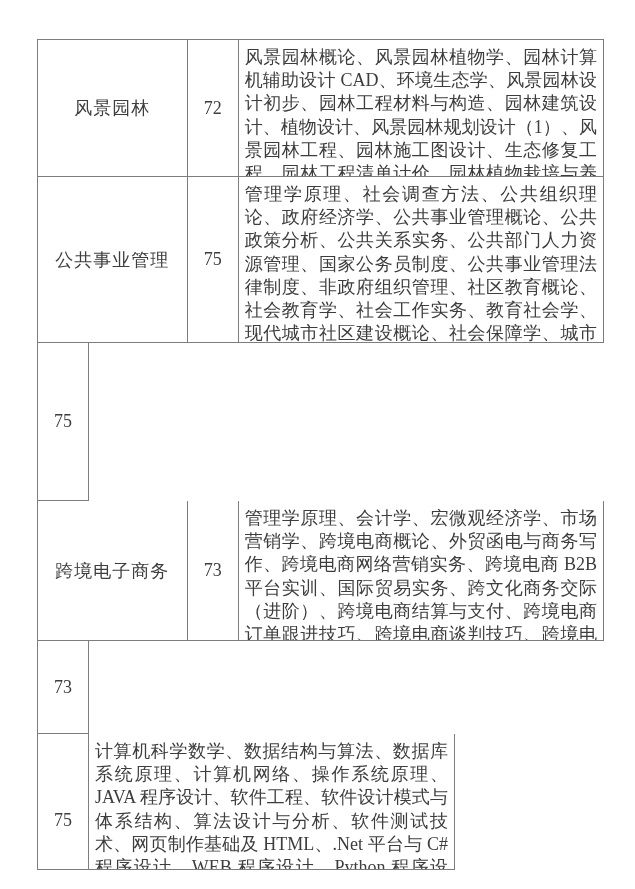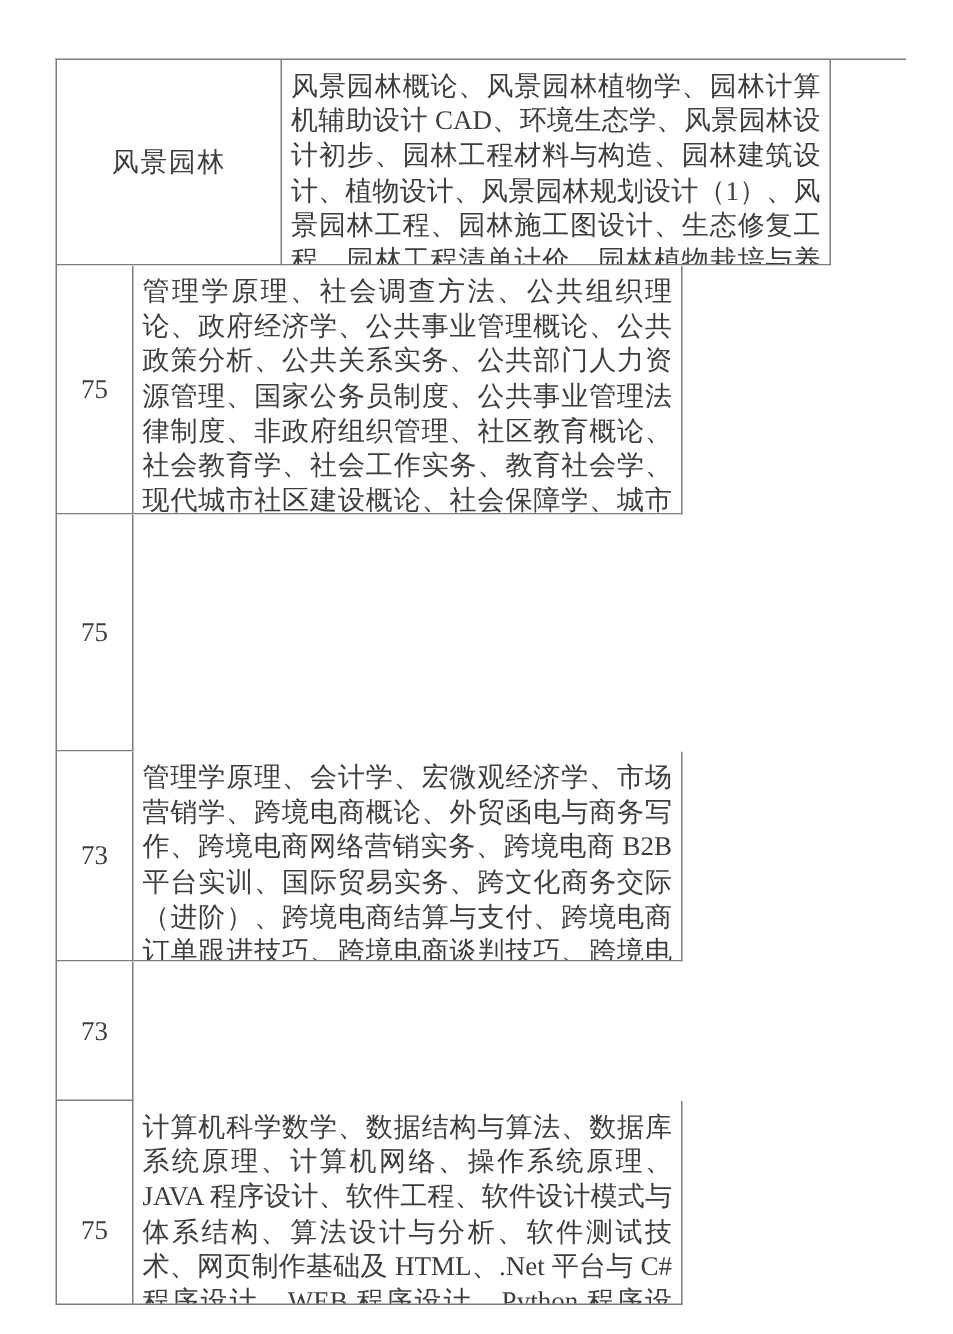--- a/index.html
+++ b/index.html
@@ -71,33 +71,36 @@
   .r5 .major, .r5 .credits { padding-top: 38px; }
 </style>
 </head>
 <body>
 
 <div class="page">
   <div class="majors-table">
 
     <div class="row r0">
       <div class="cell major">风景园林</div>
+      <div class="cell credits">72</div>
       <div class="cell courses">风景园林概论、风景园林植物学、园林计算机辅助设计 CAD、环境生态学、风景园林设计初步、园林工程材料与构造、园林建筑设计、植物设计、风景园林规划设计（1）、风景园林工程、园林施工图设计、生态修复工程、园林工程清单计价、园林植物栽培与养护、园林计算机辅助设计（PS、SU)、插花艺术、风景园林规划设计（2）等。</div>
     </div>
 
     <div class="row r1">
+      <div class="cell major">公共事业管理</div>
       <div class="cell credits">75</div>
       <div class="cell courses">管理学原理、社会调查方法、公共组织理论、政府经济学、公共事业管理概论、公共政策分析、公共关系实务、公共部门人力资源管理、国家公务员制度、公共事业管理法律制度、非政府组织管理、社区教育概论、社会教育学、社会工作实务、教育社会学、现代城市社区建设概论、社会保障学、城市环境与公共设施管理、城市执法管理、成人教育学、社会工作理论与实务、社区教育专题等。</div>
     </div>
 
     <div class="row r2">
       <div class="cell credits">75</div>
     </div>
 
     <div class="row r3">
+      <div class="cell major">跨境电子商务</div>
       <div class="cell credits">73</div>
       <div class="cell courses">管理学原理、会计学、宏微观经济学、市场营销学、跨境电商概论、外贸函电与商务写作、跨境电商网络营销实务、跨境电商 B2B 平台实训、国际贸易实务、跨文化商务交际（进阶）、跨境电商结算与支付、跨境电商订单跟进技巧、跨境电商谈判技巧、跨境电商视觉营销、供应链管理、社会保障学、经济数学等。</div>
     </div>
 
     <div class="row r4">
       <div class="cell credits">73</div>
     </div>
 
     <div class="row r5">
       <div class="cell credits">75</div>

